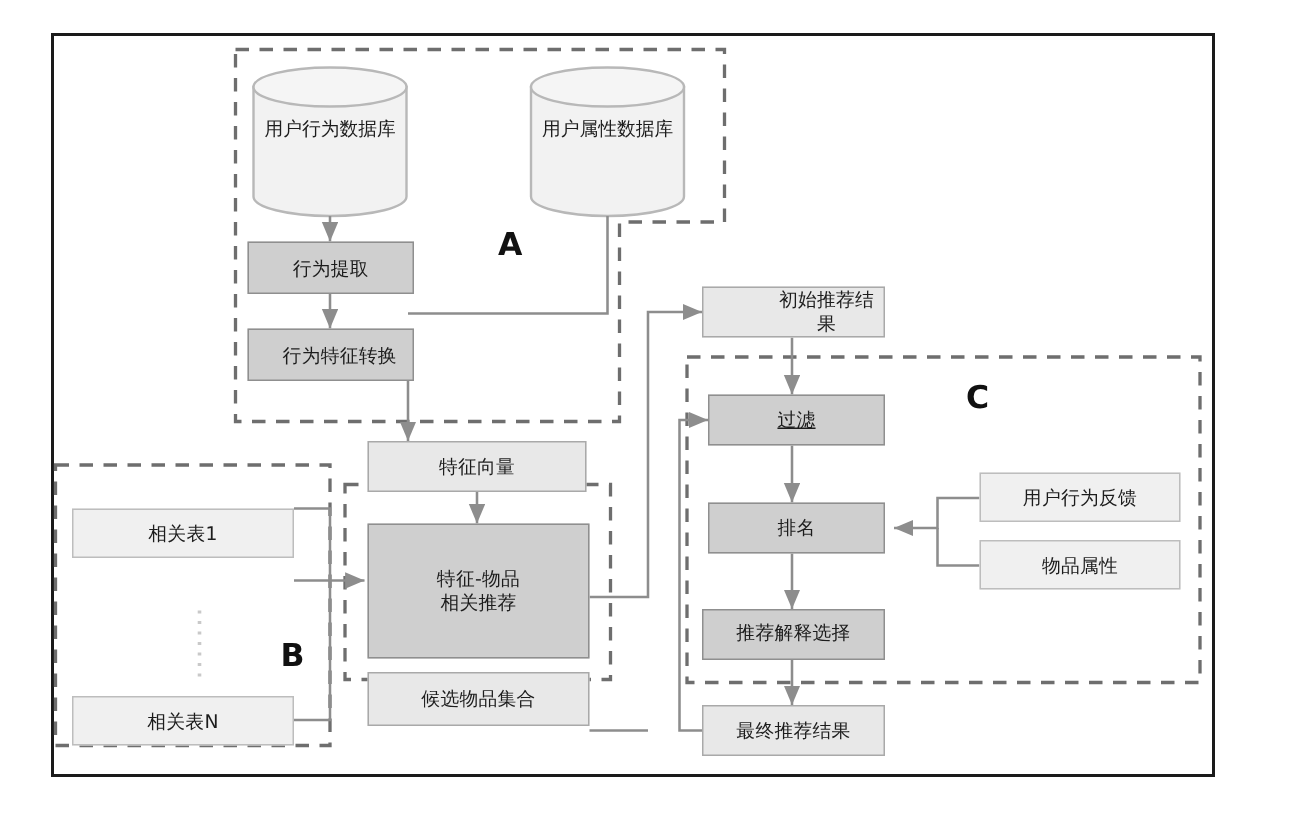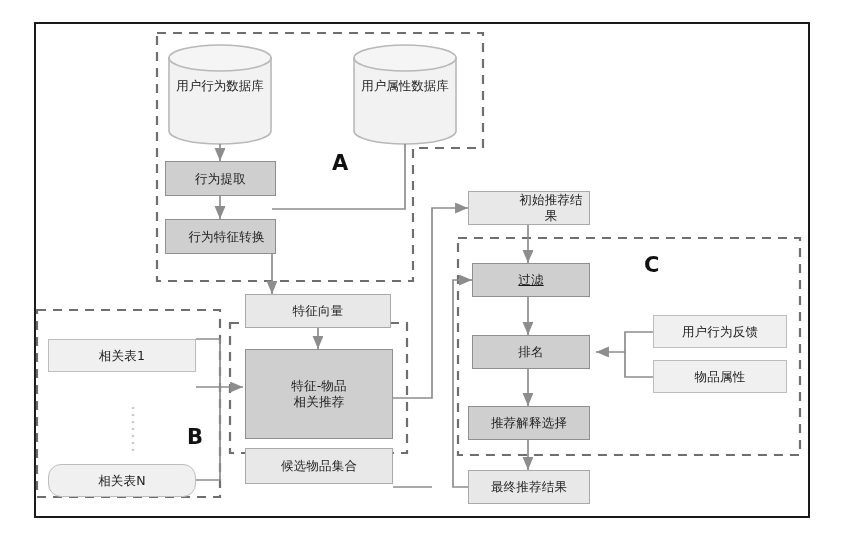--- a/index.html
+++ b/index.html
@@ -91,30 +91,30 @@
   <div class="grp-label" style="left:644px;top:253px;">C</div>
 
   <div class="db-label" style="left:169px;top:78px;width:102px;">用户行为数据库</div>
   <div class="db-label" style="left:354px;top:78px;width:102px;">用户属性数据库</div>
 
   <div class="node proc-dark" style="left:165px;top:161px;width:111px;height:35px;">行为提取</div>
   <div class="node proc-dark" style="left:165px;top:219px;width:111px;height:35px;padding-left:12px;">行为特征转换</div>
   <div class="node proc-light" style="left:245px;top:294px;width:146px;height:34px;">特征向量</div>
 
   <div class="node proc-lighter" style="left:48px;top:323px;width:148px;height:33px;margin-top:16px;">相关表1</div>
-  <div class="node proc-lighter" style="left:48px;top:464px;width:148px;height:33px;border-radius:13px;">相关表N</div>
+  <div class="node proc-lighter" style="left:48px;top:464px;width:148px;height:33px;">相关表N</div>
 
   <div class="node proc-dark" style="left:245px;top:349px;width:148px;height:90px;flex-direction:column;">
     <span>特征-物品</span>
     <span>相关推荐</span>
   </div>
 
   <div class="node proc-light" style="left:245px;top:448px;width:148px;height:36px;">候选物品集合</div>
 
   <div class="node proc-light" style="left:468px;top:191px;width:122px;height:34px;padding-left:44px;">初始推荐结果</div>
   <div class="node proc-dark" style="left:472px;top:263px;width:118px;height:34px;text-decoration:underline;">过滤</div>
   <div class="node proc-dark" style="left:472px;top:335px;width:118px;height:34px;">排名</div>
-  <div class="node proc-dark" style="left:468px;top:406px;width:122px;height:34px;">推荐解释选择</div>
+  <div class="node proc-dark" style="left:468px;top:406px;width:122px;height:34px;font-family:Liberation Serif, serif;">推荐解释选择</div>
   <div class="node proc-light" style="left:468px;top:470px;width:122px;height:34px;">最终推荐结果</div>
 
   <div class="node proc-lighter" style="left:653px;top:315px;width:134px;height:33px;">用户行为反馈</div>
   <div class="node proc-lighter" style="left:653px;top:360px;width:134px;height:33px;">物品属性</div>
 </div>
 
 </body></html>

